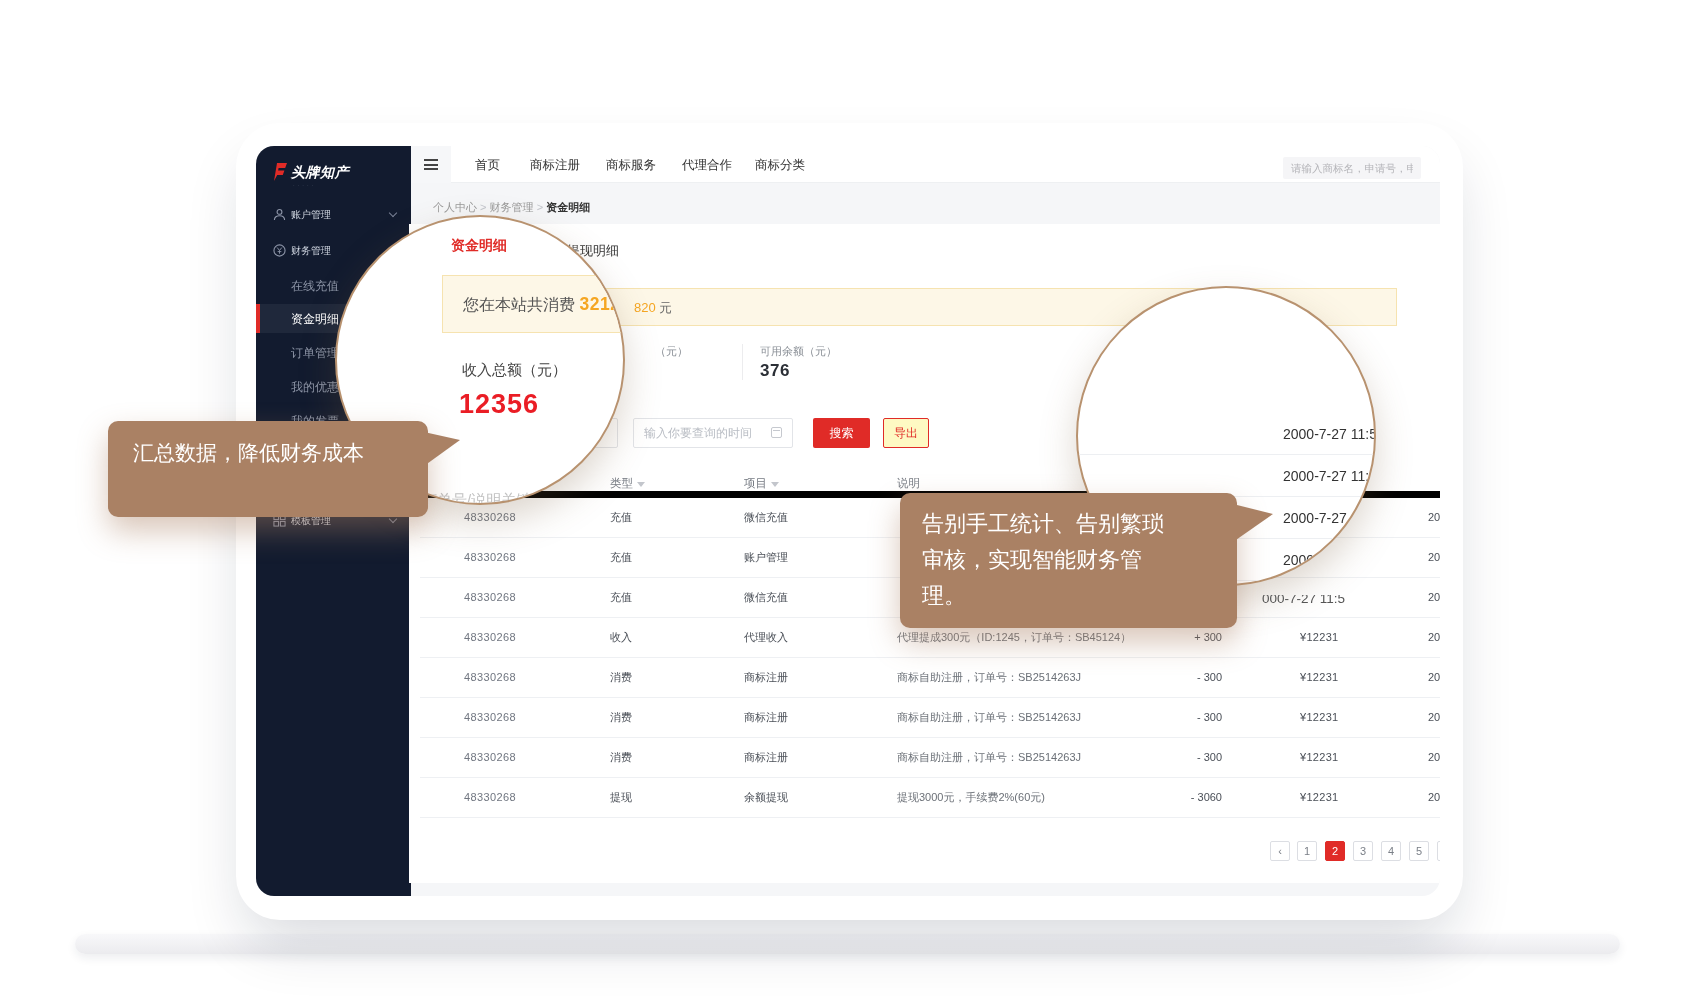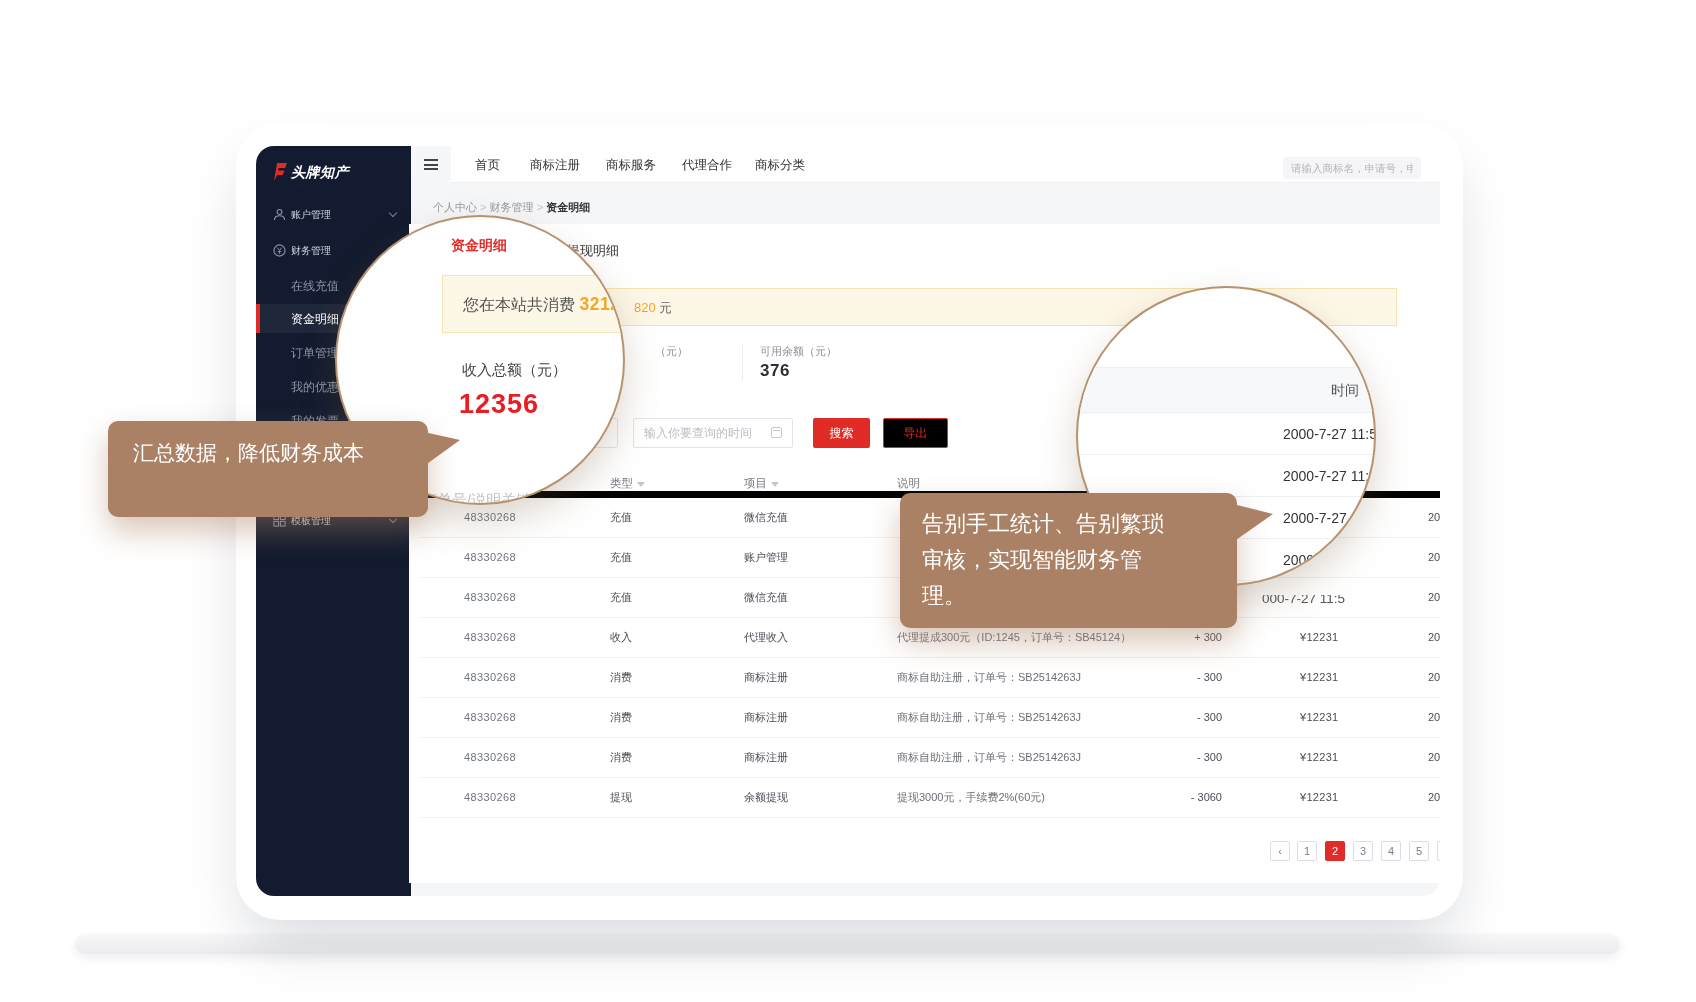--- a/index.html
+++ b/index.html
@@ -53,21 +53,21 @@
 
   .stat-label { font-size:11px; color:#8a8f96; }
   .stat-value { font-size:17px; font-weight:bold; color:#2b2f36; letter-spacing:.5px; }
   .stat-div { left:742px; top:296px; width:1px; height:36px; background:#ececee; }
 
   .inp { position:absolute; border:1px solid #e2e4e8; border-radius:2px; background:#fff;
     font-size:12px; color:#555; padding:0 10px; }
   .inp::placeholder { color:#b9bdc4; }
   .btn-search { left:813px; top:370px; width:57px; height:30px; background:#e02b27; color:#fff;
     font-size:12px; border:0; border-radius:2px; cursor:pointer; }
-  .btn-export { left:883px; top:370px; width:65px; height:30px; background:#000000; color:#e02b27;
+  .btn-export { left:883px; top:370px; width:46px; height:30px; background:#fef9c3; color:#e02b27;
     font-size:12px; border:1px solid #e02b27; border-radius:2px; cursor:pointer; }
   .cal { left:771px; top:379px; width:11px; height:11px; border:1px solid #c6c9cf; border-radius:2px; }
   .cal::before { content:""; position:absolute; left:1px; right:1px; top:2px; height:1px; background:#c6c9cf; }
 
   .thead { left:420px; top:420px; width:1020px; height:30px; border-bottom:7px solid #000000; }
   .th { position:absolute; top:8px; font-size:11.5px; color:#777c84; }
   .caret { display:inline-block; width:0; height:0; border-left:4px solid transparent;
     border-right:4px solid transparent; border-top:5px solid #c3c6cc; margin-left:4px; }
   .trow { left:420px; width:1020px; height:40px; border-bottom:1px solid #eef0f3; background:#fff; }
   .td { position:absolute; top:0; line-height:39px; font-size:11px; white-space:nowrap; }
@@ -309,23 +309,20 @@
 
   <div class="abs mag mag-left">
     <span class="abs mag-tab">资金明细</span>
     <div class="abs mag-banner"><span class="pre">您在本站共消费 </span><span class="amt">32124</span></div>
     <span class="abs mag-stat-label">收入总额（元）</span>
     <span class="abs mag-stat-value">12356</span>
     <span class="abs mag-keyword">订单号/说明关键字</span>
   </div>
 
   <div class="abs mag mag-right">
-    <div class="abs mag-band">
-        <span>时间</span>
-      </div>
     <div class="abs mag-trow" style="top:125px;">
         <span>2000-7-27 11:58:03</span>
       </div>
     <div class="abs mag-trow" style="top:167px;">
         <span>2000-7-27 11:58:03</span>
       </div>
     <div class="abs mag-trow" style="top:209px;">
         <span>2000-7-27 11:58:03</span>
       </div>
     <div class="abs mag-trow" style="top:251px;">

